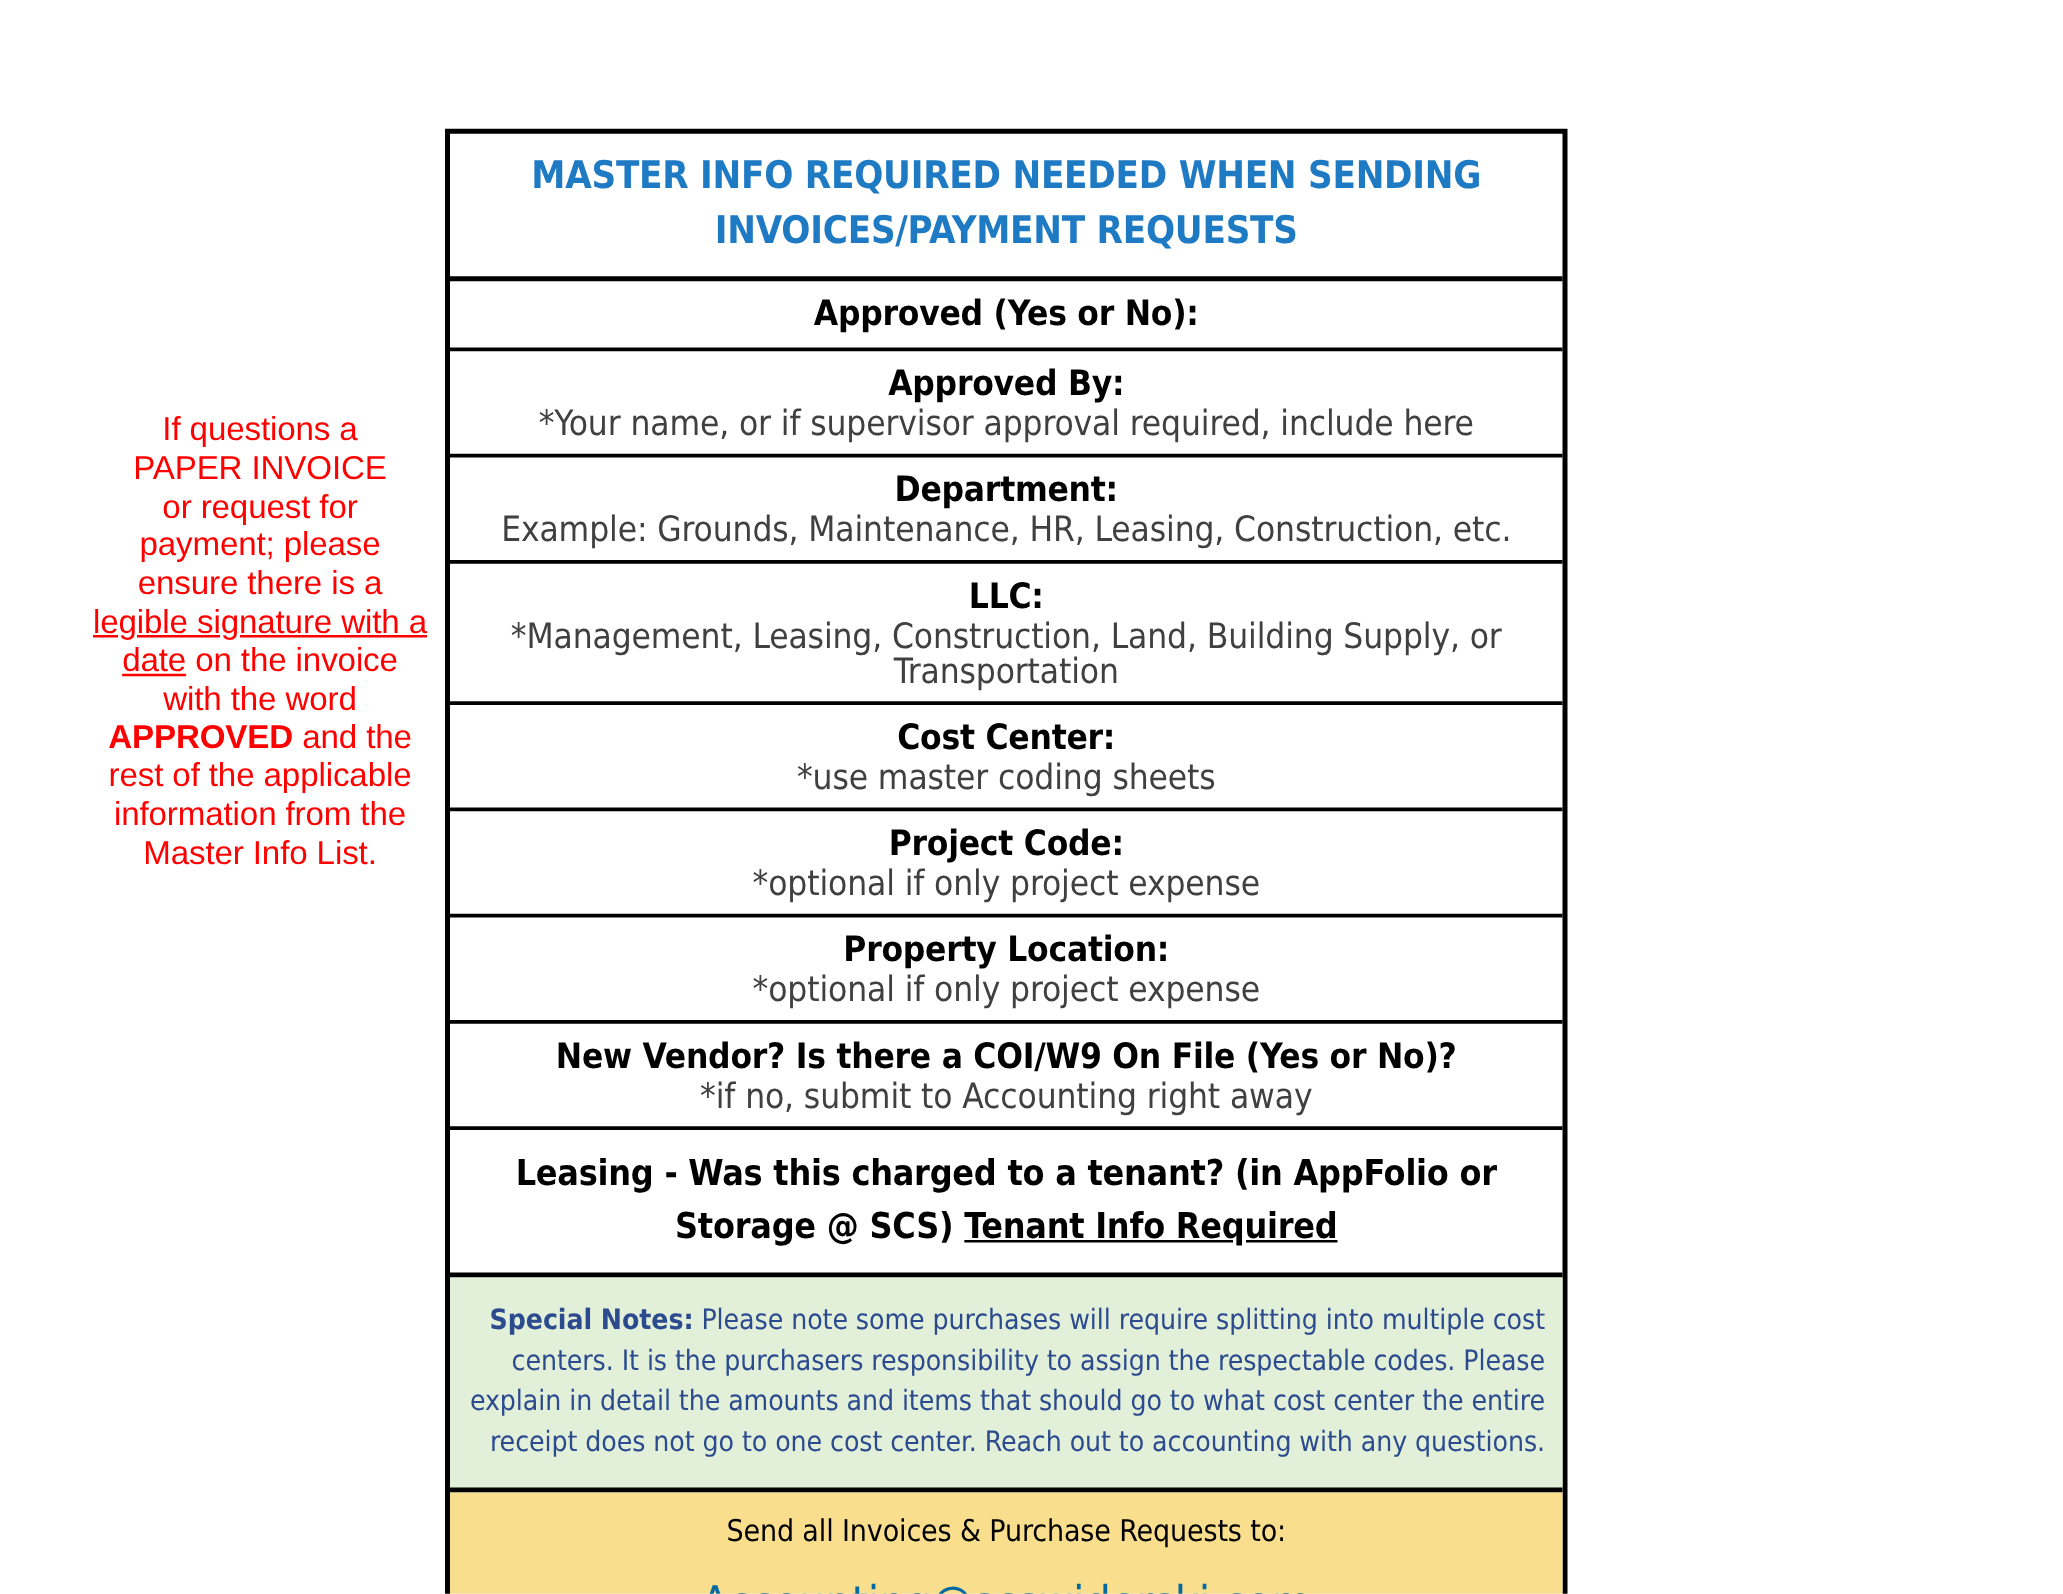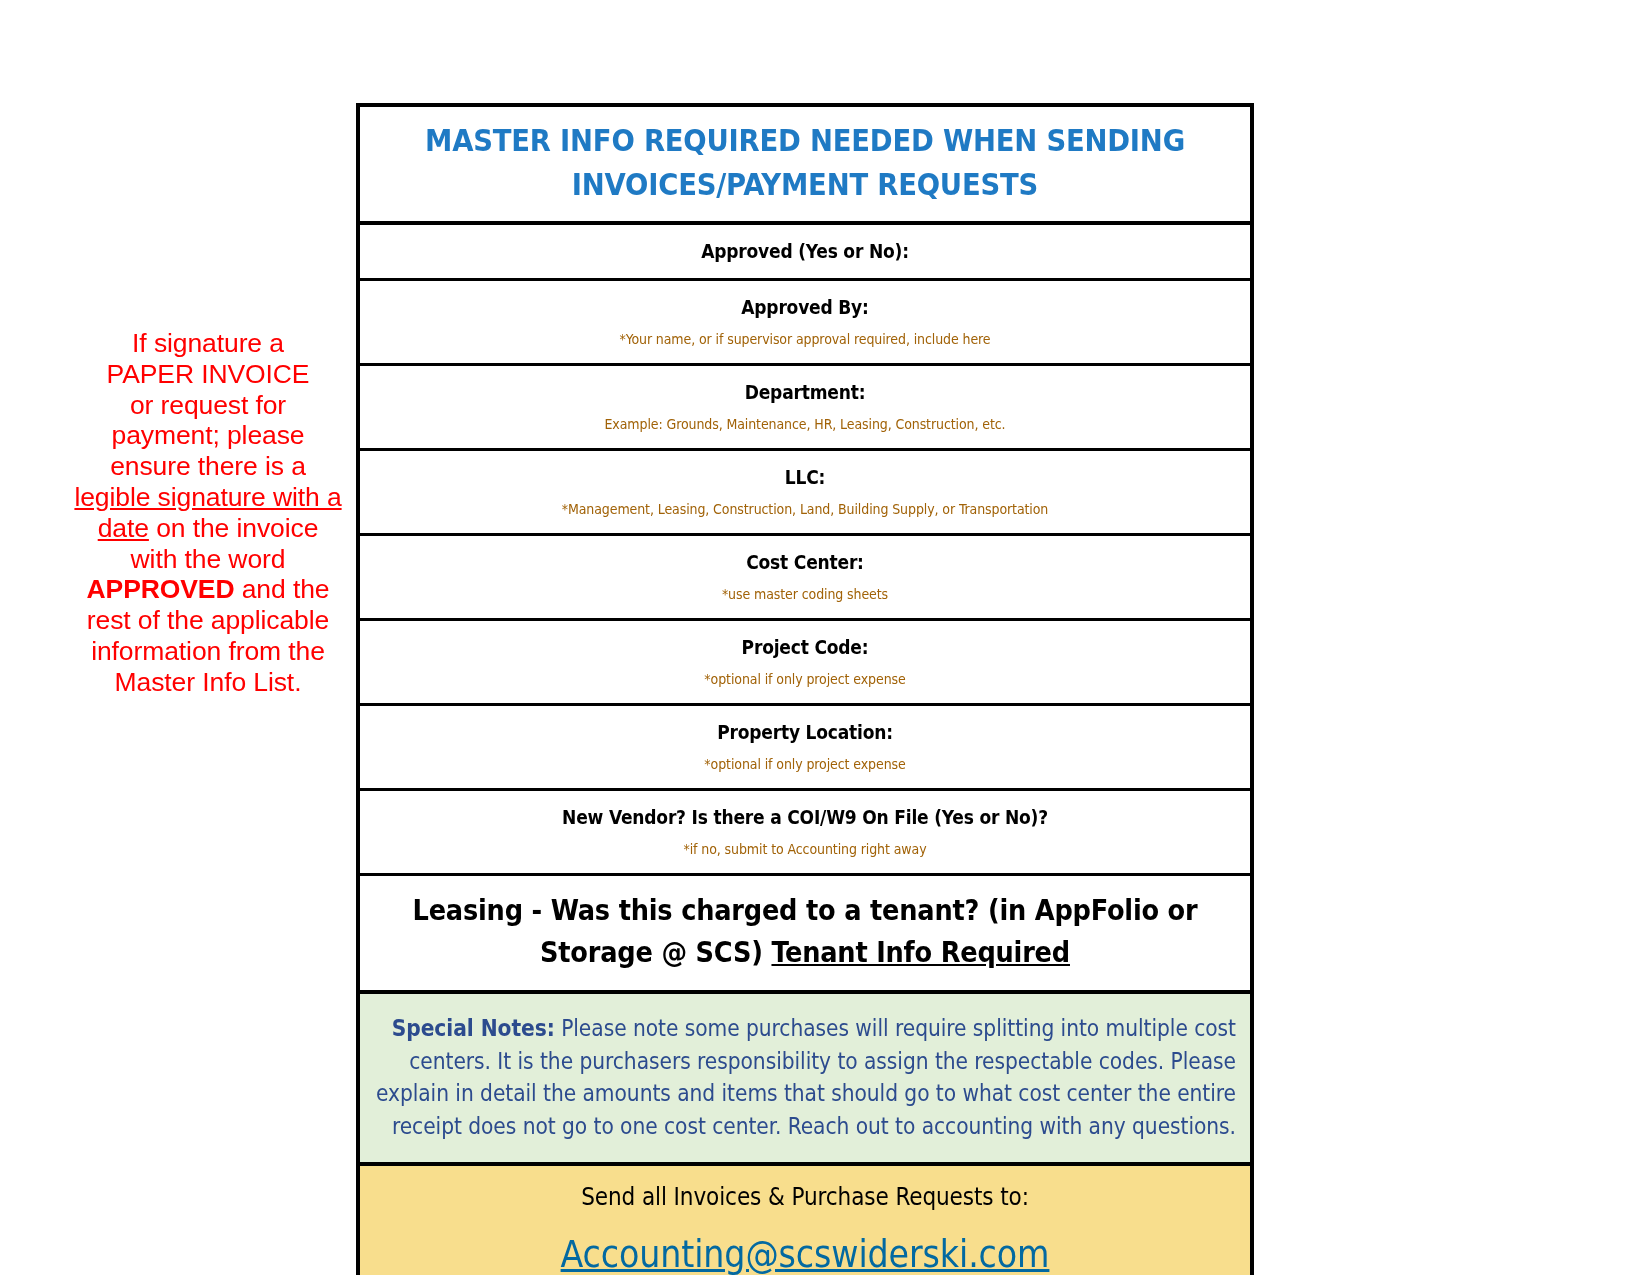--- a/index.html
+++ b/index.html
@@ -68,29 +68,29 @@
     line-height: 44px;
     letter-spacing: -0.2px;
   }
 
   .field-row { padding: 9px 8px 10px 8px; }
 
   .field-label {
     color: #000000;
     font-family: "DejaVu Sans Condensed", "Liberation Sans Narrow", "Liberation Sans", sans-serif;
     font-weight: bold;
-    font-size: 19px;
+    font-size: 28px;
     line-height: 34px;
     letter-spacing: -0.2px;
   }
   .field-hint {
-    color: #a16207;
+    color: #404040;
     font-family: "DejaVu Sans Condensed", "Liberation Sans Narrow", "Liberation Sans", sans-serif;
     font-weight: normal;
-    font-size: 14px;
+    font-size: 28px;
     line-height: 28px;
     letter-spacing: -0.1px;
     margin-top: 1px;
   }
 
   .leasing-row {
     padding: 14px 10px 16px 10px;
     border-bottom: 4px solid #000000;
   }
   .leasing-text {
@@ -140,21 +140,21 @@
     cursor: pointer;
     margin-top: 20px;
   }
 </style>
 </head>
 <body>
 
 <div class="page">
 
   <div class="side-note">
-    <span>If signature a</span>
+    <span>If questions a</span>
     <br>
     <span>PAPER INVOICE</span>
     <br>
     <span>or request for</span>
     <br>
     <span>payment; please</span>
     <br>
     <span>ensure there is a</span>
     <span class="u">legible signature with a date</span><span> on the invoice with the word </span><span class="b">APPROVED</span><span> and the rest of the applicable information from the Master Info List.</span>
   </div>

